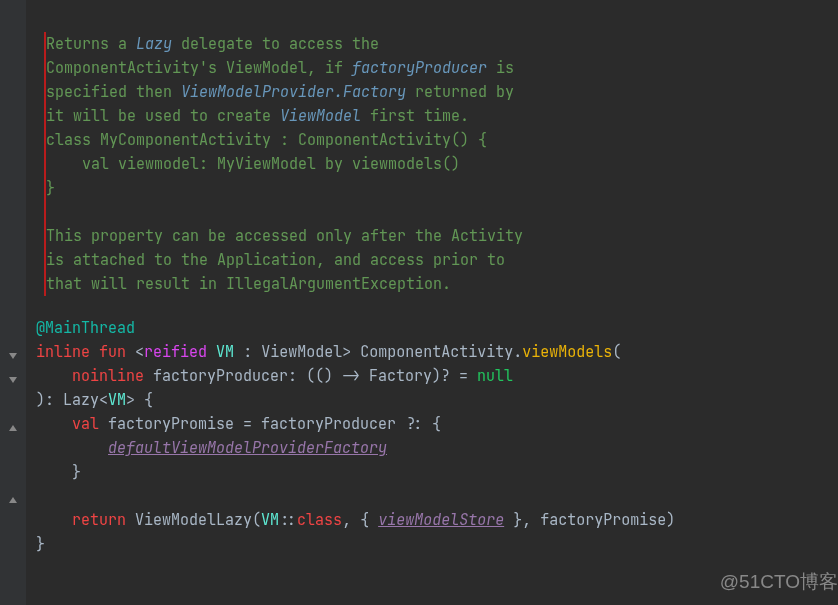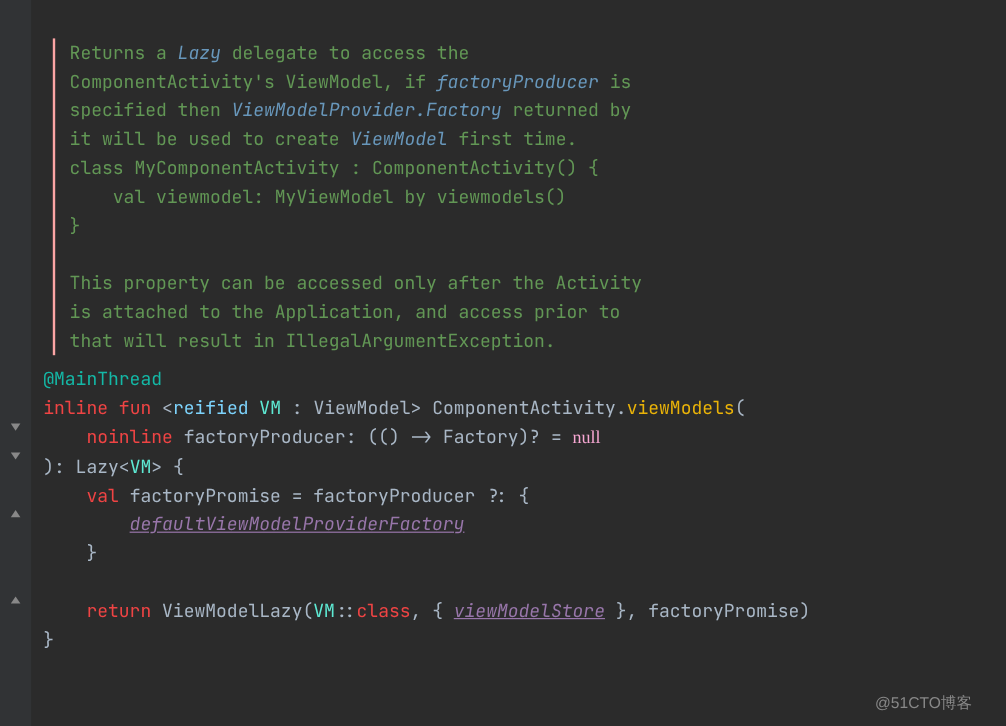--- a/index.html
+++ b/index.html
@@ -24,58 +24,57 @@
       padding-top: 8px;
       flex-shrink: 0;
     }
     .code-area {
       padding: 8px 10px 8px 10px;
       flex: 1;
       white-space: pre;
       font-family: inherit;
     }
     .doc-block {
-      border-left: 2px solid #fca5a5;
-      padding-left: 12px;
+      border-left: 2px solid #b91c1c;
       margin-left: 8px;
-      margin-bottom: 8px;
+      margin-bottom: 20px;
       color: #629755;
     }
     .doc-line { display: block; }
     .link { color: #6897bb; font-style: italic; }
     .annotation { color: #14b8a6; }
     .keyword { color: #ef4444; }
-    .kw-reified { color: #7dd3fc; }
+    .kw-reified { color: #d946ef; }
     .type-param { color: #5eead4; }
     .type { color: #a9b7c6; }
     .member-func { color: #eab308; }
     .punct { color: #a9b7c6; }
-    .lit-null { color: #f9a8d4; font-family: Liberation Serif, serif; }
+    .lit-null { color: #22c55e; }
     .ital-expr { color: #9876aa; font-style: italic; text-decoration: underline; }
     .param { color: #a9b7c6; }
     .codeline { display: block; }
     .fold-icon {
       width: 12px;
       height: 12px;
       display: block;
       margin: 0 auto;
       color: #666;
     }
     .gutter-line {
       height: 24px;
       display: flex;
       align-items: center;
       justify-content: center;
     }
     .watermark {
       position: absolute;
       bottom: 8px;
-      right: 28px;
+      right: 0;
       color: #888;
-      font-size: 13px;
+      font-size: 19px;
       font-family: sans-serif;
     }
   </style>
 </head>
 <body>
 
 <div class="editor">
   <div class="gutter">
     <div class="gutter-line"></div>
     <div class="gutter-line"></div>

